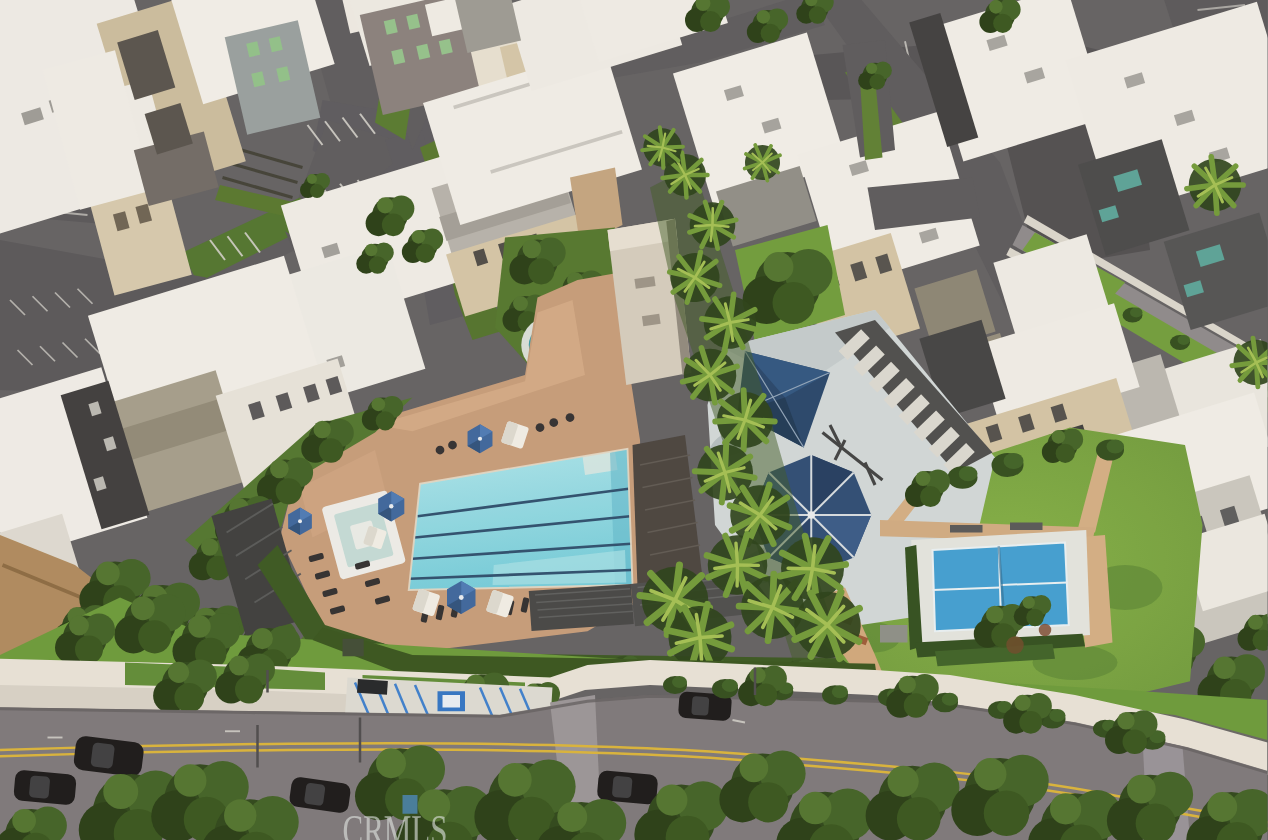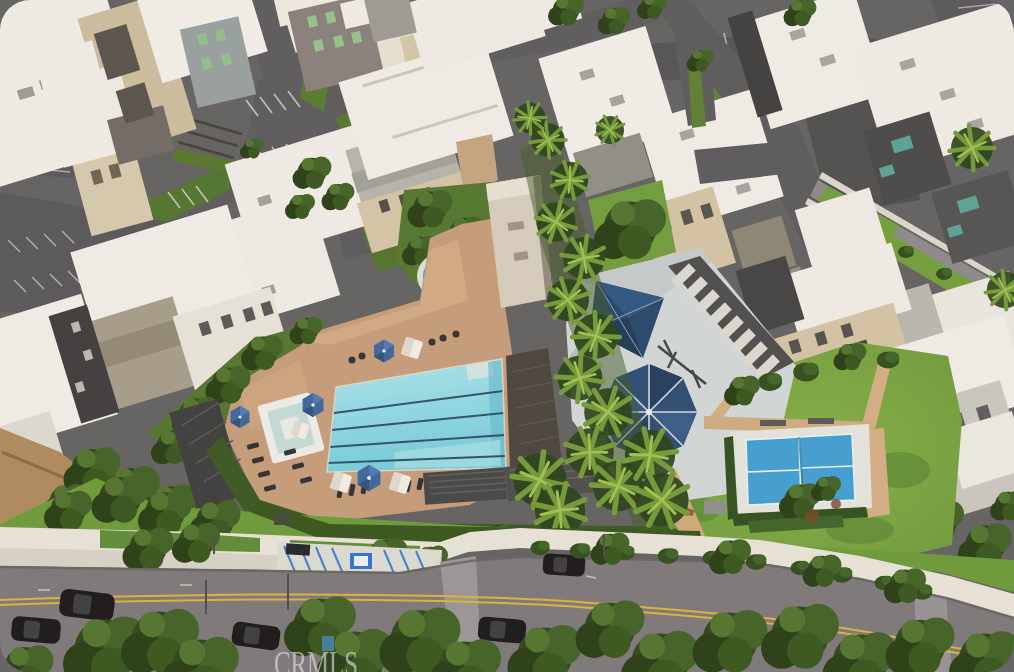--- a/index.html
+++ b/index.html
@@ -1,16 +1,16 @@
 <!DOCTYPE html>
 <html><head>
 <meta charset="utf-8">
 <style>
   html,body{margin:0;padding:0;background:#666;}
-  #scene{width:1014px;height:672px;overflow:hidden;position:relative;font-family:"Liberation Sans",sans-serif;border-radius:30px;}
+  #scene{width:1014px;height:672px;overflow:hidden;position:relative;font-family:"Liberation Sans",sans-serif;}
 </style>
 </head>
 <body>
 <div id="scene">
 <svg width="1014" height="672" viewBox="0 0 1014 672">
 <defs>
   <linearGradient id="poolg" x1="0" y1="0" x2="0.2" y2="1">
     <stop offset="0" stop-color="#aae6ee"></stop>
     <stop offset="0.55" stop-color="#8cd8e5"></stop>
     <stop offset="1" stop-color="#73cdde"></stop>

